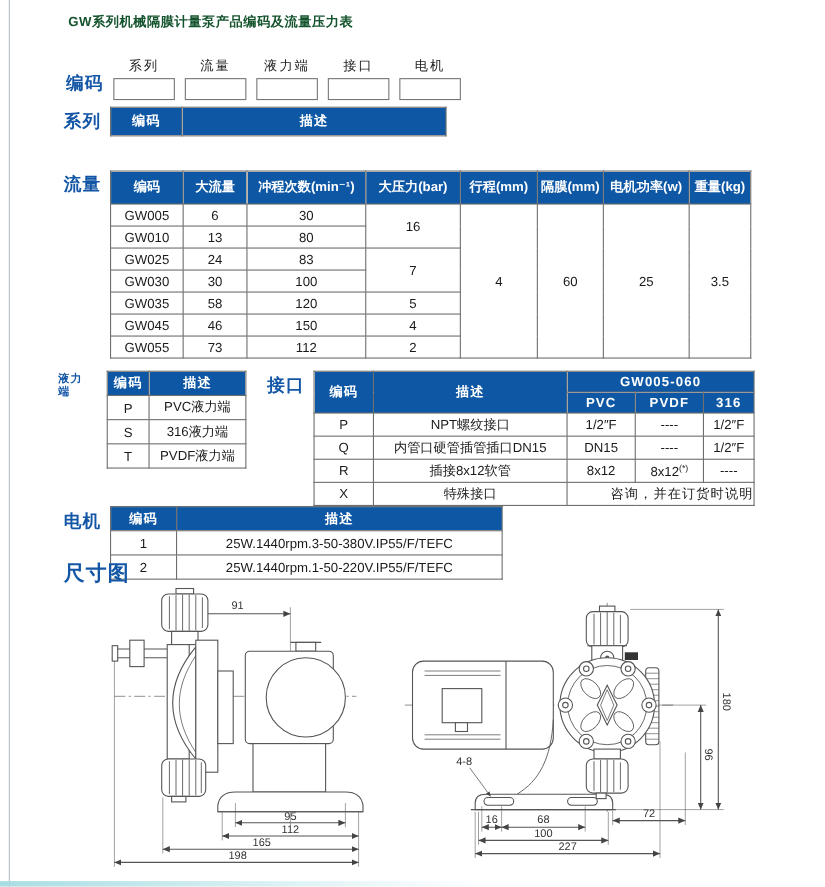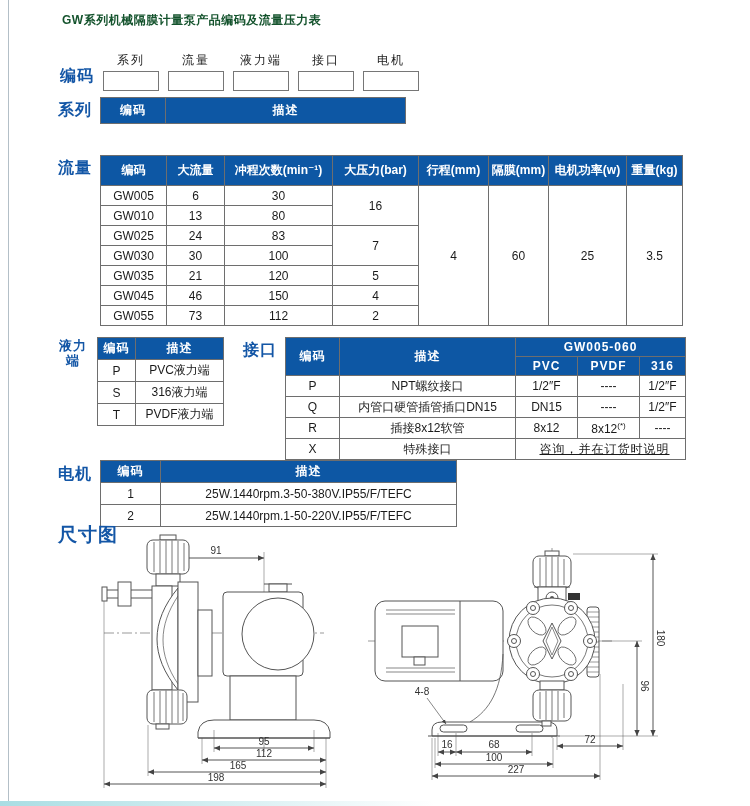--- a/index.html
+++ b/index.html
@@ -9,40 +9,40 @@
     background:#ffffff; color:#1a1a1a; position:relative; overflow:hidden;
   }
   .abs { position:absolute; }
   .edge-left { position:absolute; left:8px; top:0; width:1px; height:806px; background:#b3bfc7; }
   .edge-bottom { position:absolute; left:0; bottom:0; height:5px; width:58%;
     background:linear-gradient(to right,#a9dde3,#d9f0f3 55%,rgba(255,255,255,0)); }
   .title { position:absolute; left:62px; top:12px; font-size:12px; font-weight:bold;
     color:#14532d; letter-spacing:.5px; }
   .sec-label { position:absolute; color:#1356a6; font-weight:bold; font-size:16px; letter-spacing:1px; }
   .sec-label.big { font-size:19px; }
-  .hyd-label { width:40px; text-align:center; line-height:1.15; font-size:13px; }
+  .hyd-label { width:40px; line-height:1.15; font-size:10px; }
 
   .coding-slots { position:absolute; left:103px; top:52px; display:flex; gap:9px; }
   .slot { display:flex; flex-direction:column; align-items:center; width:56px; }
   .slot-label { font-size:12px; color:#222; margin-bottom:2px; letter-spacing:2px; white-space:nowrap; }
   .slot-box { width:56px; height:20px; border:1px solid #767676; background:#fff; }
 
   table { border-collapse:collapse; table-layout:fixed; }
   th,td { border:1px solid #6e6e6e; font-size:12px; text-align:center; padding:0;
     overflow:hidden; white-space:nowrap; }
   th { background:#0d57a4; color:#fff; font-weight:bold; letter-spacing:1px; }
   td { background:#fff; }
   .h26 th,.h26 td { height:26px; }
   .h30 th { height:30px; letter-spacing:0; }
   .h20 td { height:20px; }
   .h22 th,.h22 td { height:22px; }
   .h19 th { height:19px; }
   .h21 td { height:21px; }
   .bold td { font-weight:bold; letter-spacing:2px; }
-  td.left { text-align:center; padding-left:8px; letter-spacing:1px;text-decoration:underline; }
+  td.left { text-align:right; padding-left:8px; letter-spacing:1px; }
   sup.tiny { font-size:8px; }
 
   svg text { font-family:"Liberation Sans","DejaVu Sans",sans-serif; }
 </style>
 </head>
 <body>
 
 <div class="edge-left"></div>
 <div class="edge-bottom"></div>
 
@@ -133,21 +133,21 @@
       <td>83</td>
       <td rowspan="2">7</td>
     </tr>
     <tr class="h20">
       <td>GW030</td>
       <td>30</td>
       <td>100</td>
     </tr>
     <tr class="h20">
       <td>GW035</td>
-      <td>21</td>
+      <td>58</td>
       <td>120</td>
       <td>5</td>
     </tr>
     <tr class="h20">
       <td>GW045</td>
       <td>46</td>
       <td>150</td>
       <td>4</td>
     </tr>
     <tr class="h20">
@@ -261,21 +261,21 @@
       <td>25W.1440rpm.3-50-380V.IP55/F/TEFC</td>
     </tr>
     <tr>
       <td>2</td>
       <td>25W.1440rpm.1-50-220V.IP55/F/TEFC</td>
     </tr>
   </tbody>
     </table>
 </div>
 
-<span class="sec-label big" style="left:58px; top:522px;">尺寸图</span>
+<span class="sec-label big" style="left:58px; top:508px;">尺寸图</span>
 
 <svg class="abs" style="left:90px; top:534px;" width="620" height="270" viewBox="0 0 620 270">
   <defs>
     <marker id="arr" viewBox="0 0 10 10" refX="8" refY="5" markerWidth="8" markerHeight="8" orient="auto-start-reverse">
       <path d="M0,1.5 L8,5 L0,8.5 Z" fill="#444"></path>
     </marker>
   </defs>
 
   <g stroke="#555" stroke-width="1" fill="none">
     <line x1="14" y1="99" x2="234" y2="99" stroke-dasharray="10 3 2 3" stroke-width="0.6"></line>

